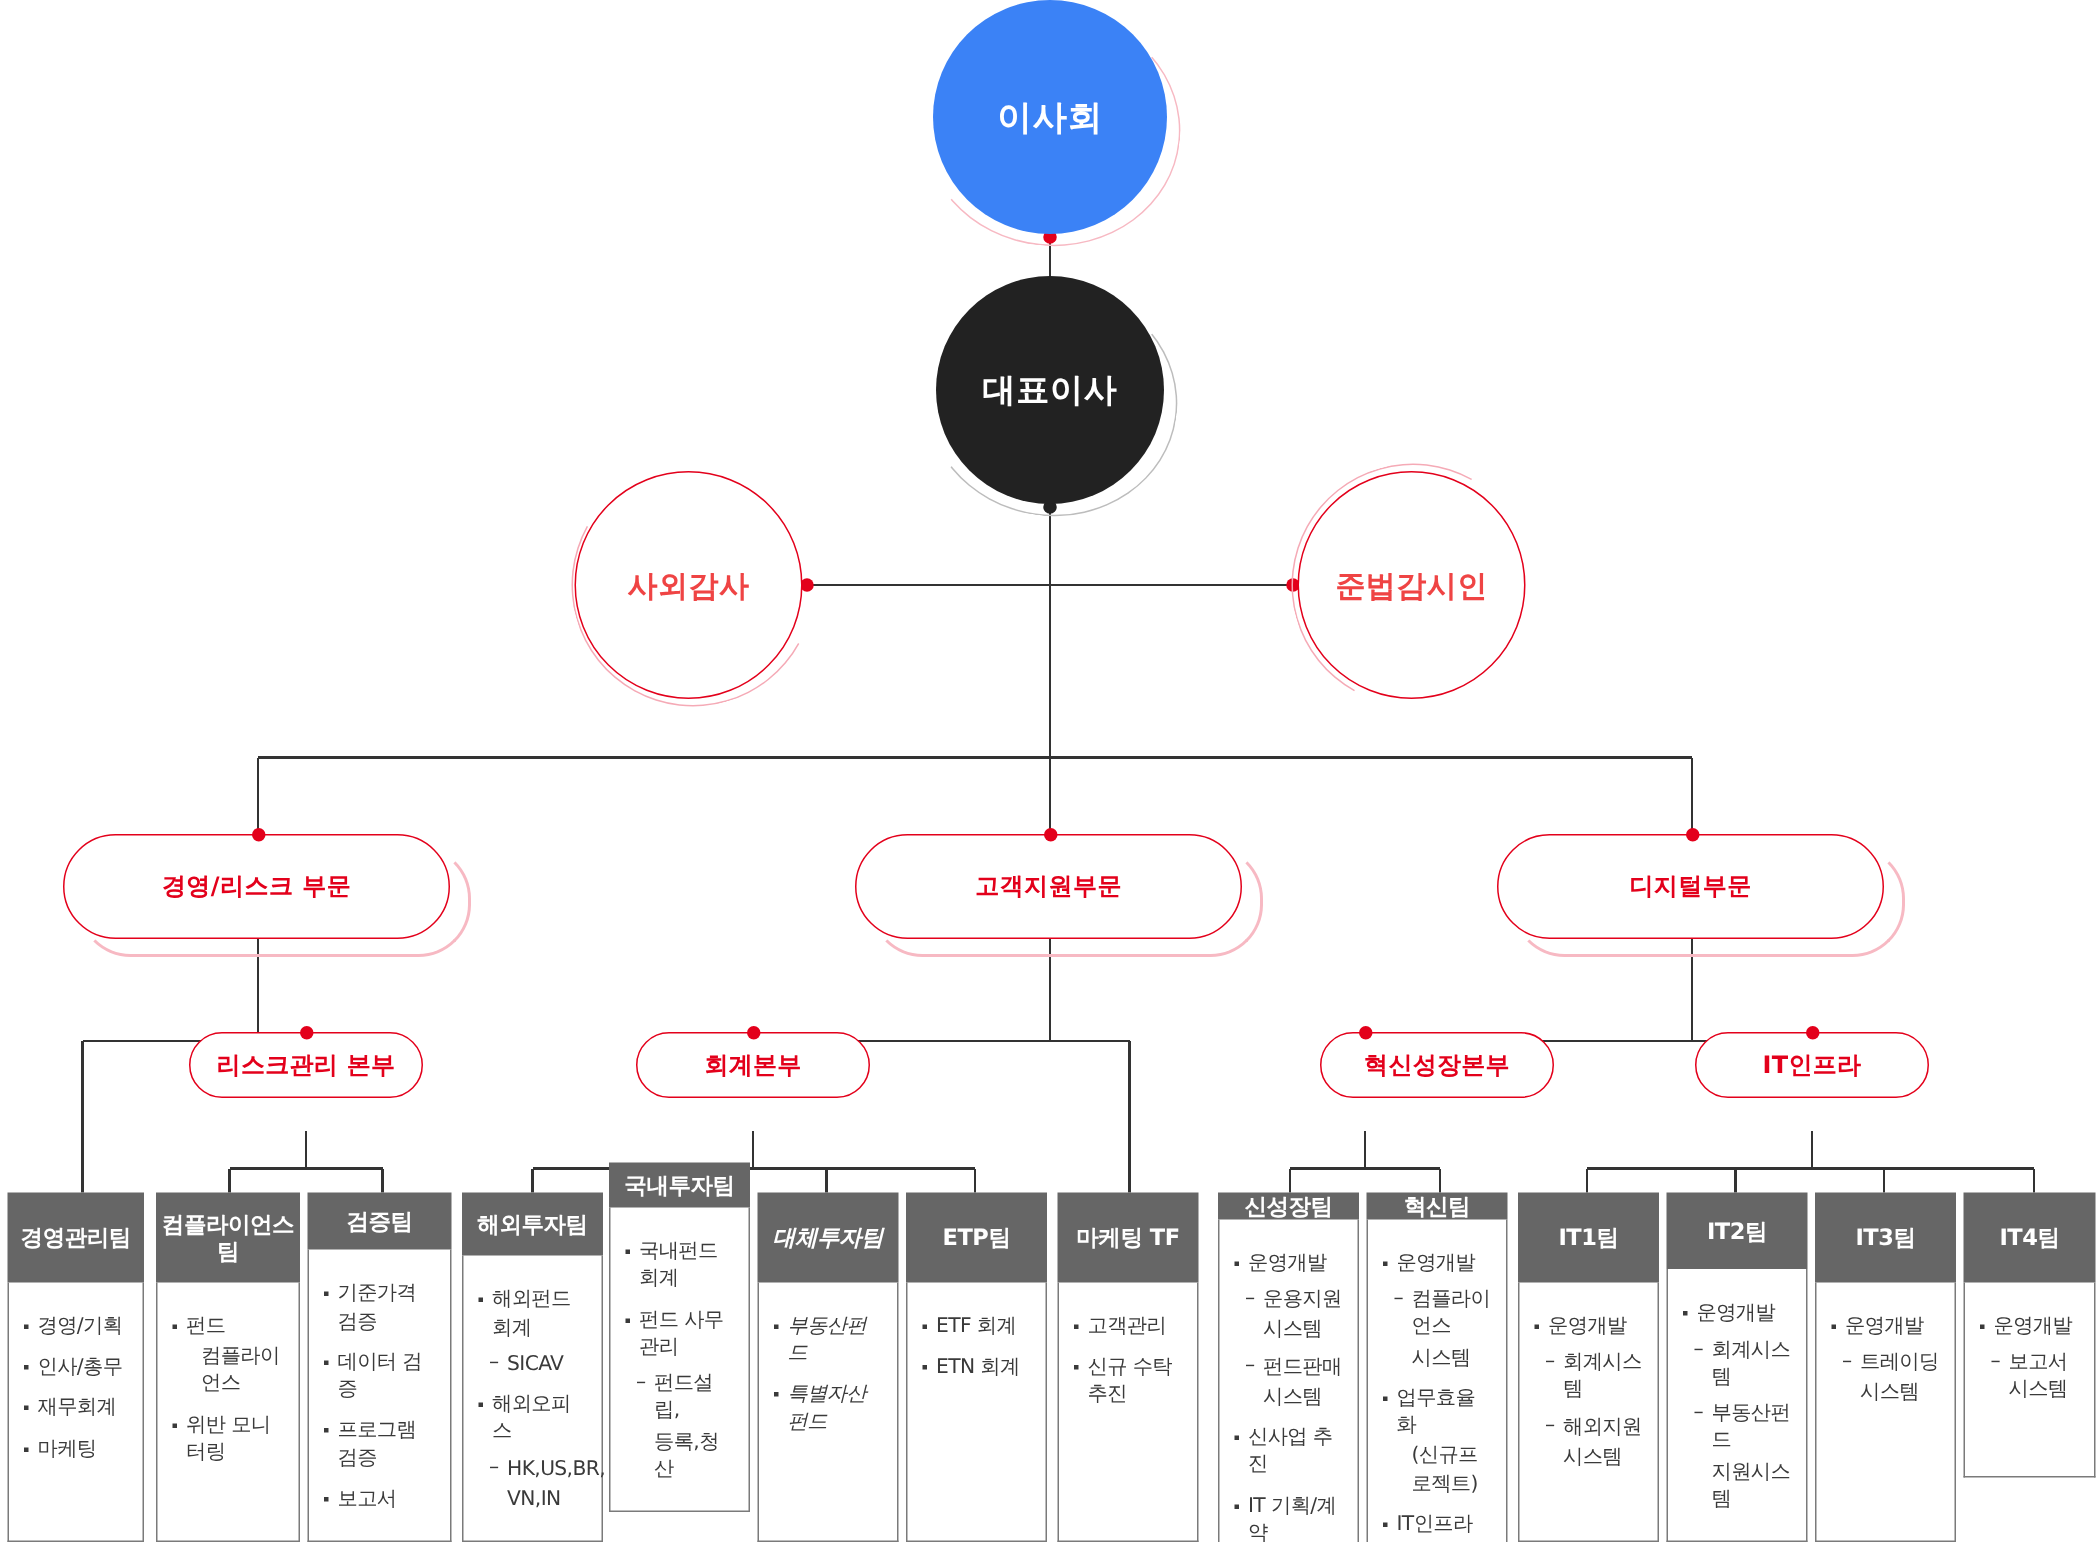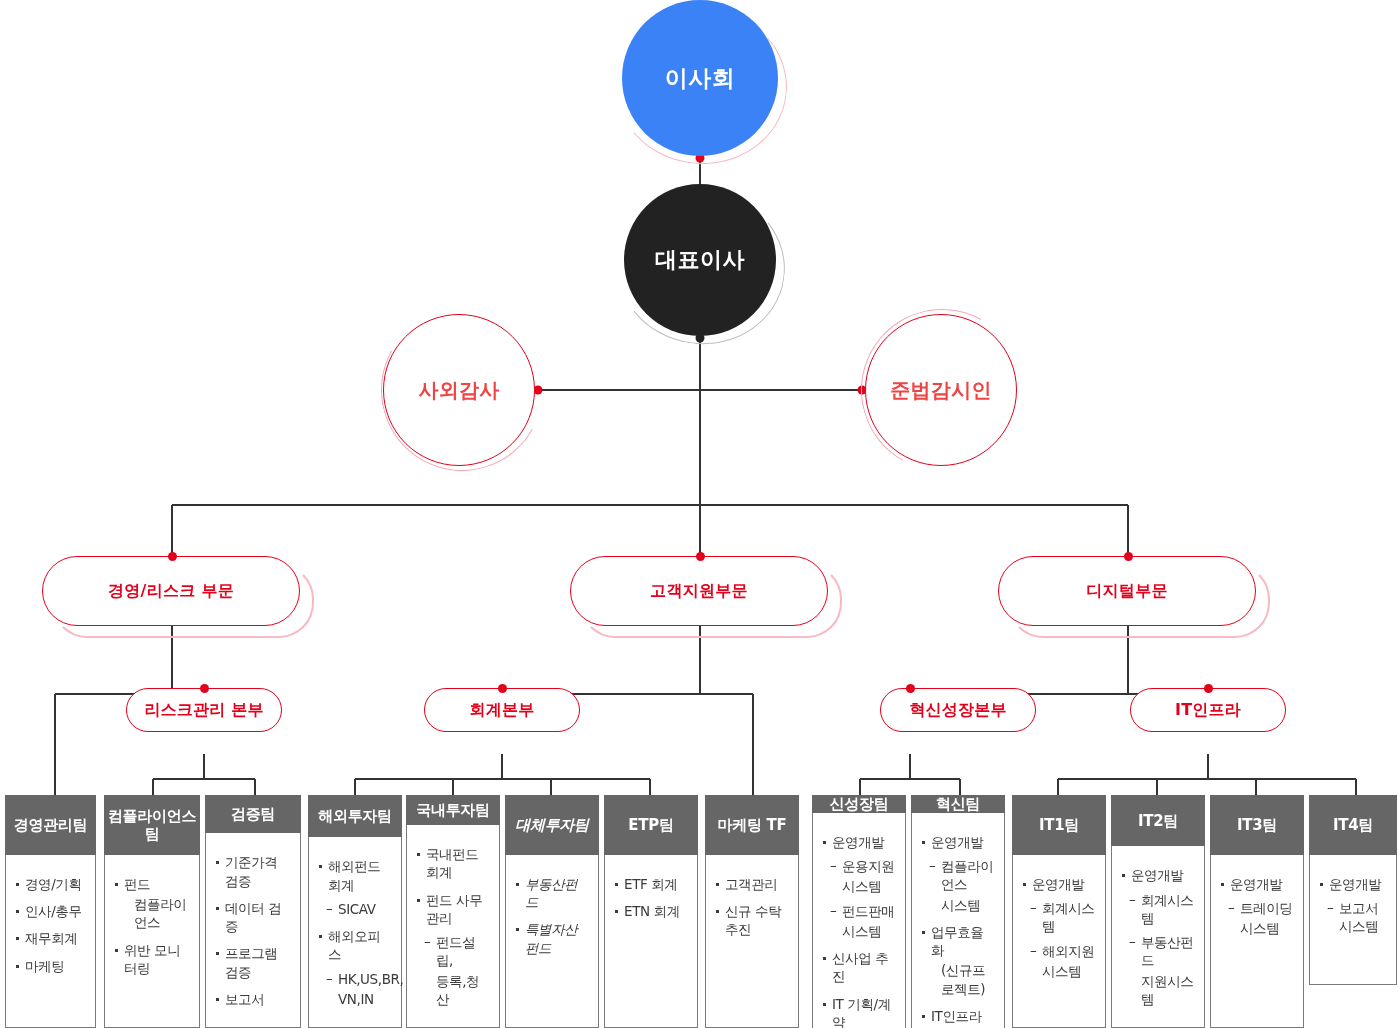--- a/index.html
+++ b/index.html
@@ -272,21 +272,21 @@
         <div class="team-body">
           <ul>
             <li class="lv1">해외펀드 회계</li>
             <li class="lv2">SICAV</li>
             <li class="lv1">해외오피스</li>
             <li class="lv2">HK,US,BR,</li>
             <li class="cont">VN,IN</li>
           </ul>
         </div>
       </div>
-      <div class="team" style="left: 406px; top: 795px; width: 94px; height: 233px;">
+      <div class="team" style="left: 406px; top: 775px; width: 94px; height: 233px;">
         <div class="team-head">국내투자팀</div>
         <div class="team-body">
           <ul>
             <li class="lv1">국내펀드 회계</li>
             <li class="lv1">펀드 사무관리</li>
             <li class="lv2">펀드설립,</li>
             <li class="cont">등록,청산</li>
           </ul>
         </div>
       </div>

